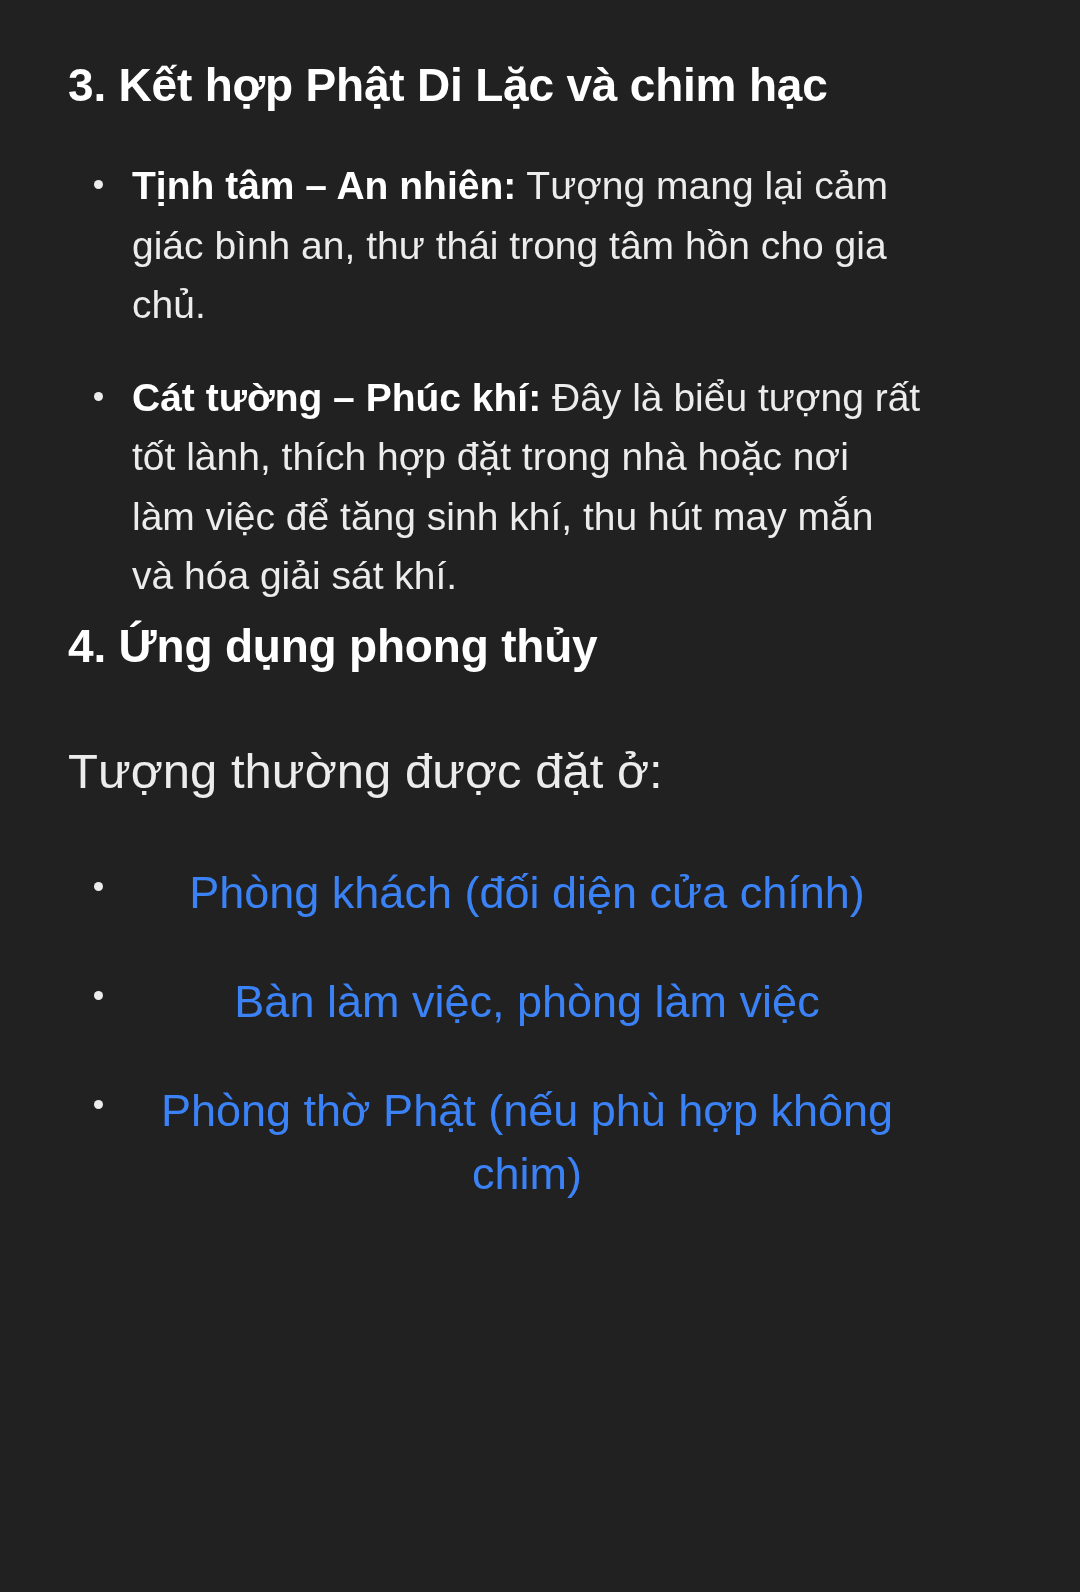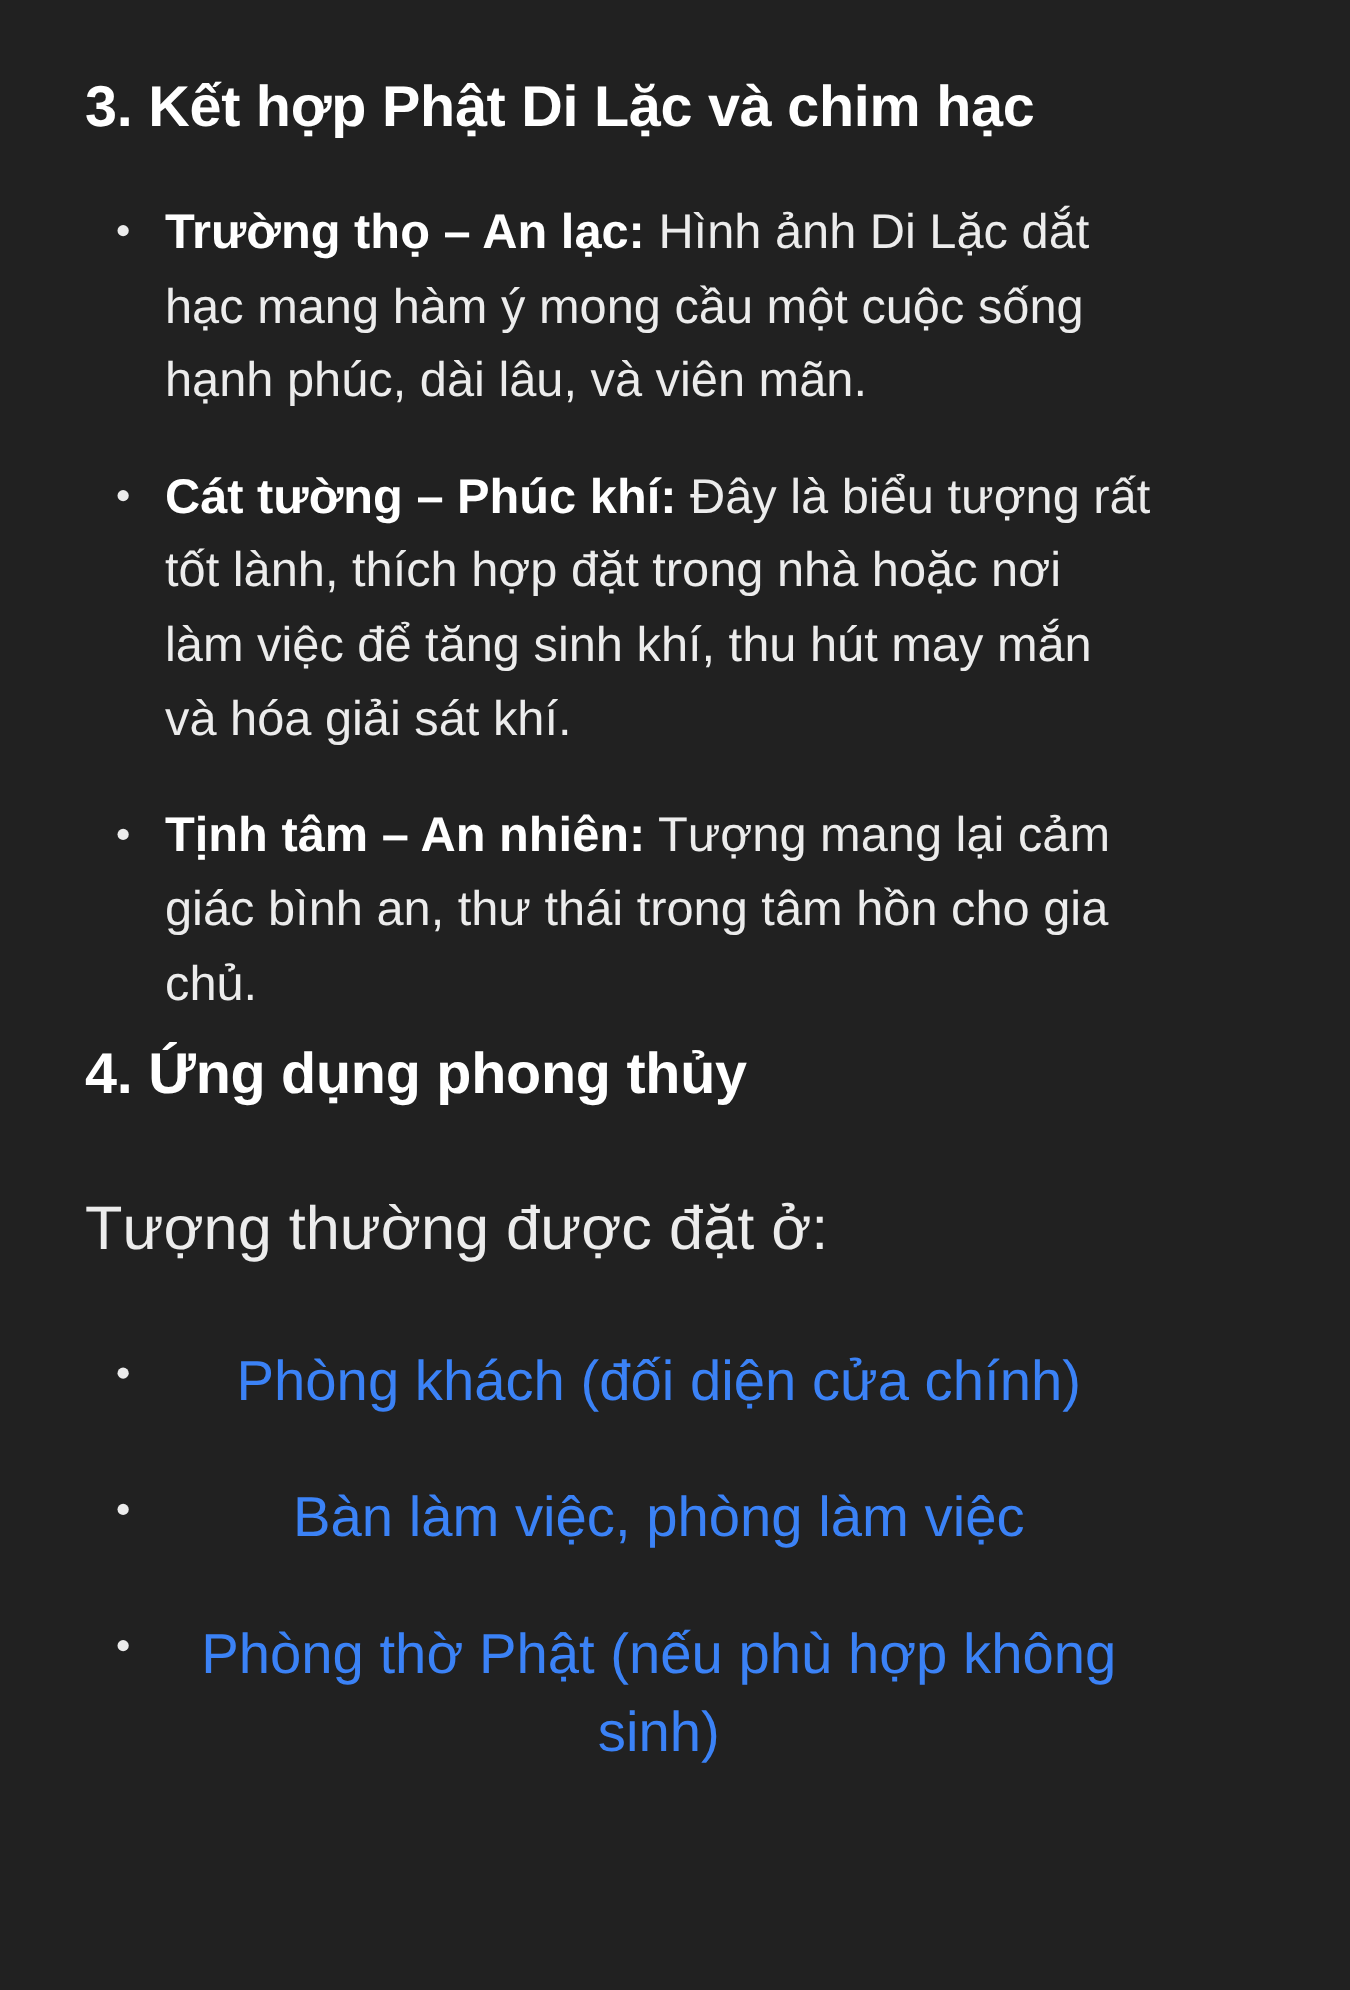--- a/index.html
+++ b/index.html
@@ -94,33 +94,30 @@
 </style>
 </head>
 <body>
 
 <div class="page">
 
   <h2 class="section-heading">3. Kết hợp Phật Di Lặc và chim hạc</h2>
 
   <ul class="bullets">
     <li>
-      <span class="lead">Trường thọ – An lạc:</span><span> Hình ảnh Di Lặc dắt hạc mang hàm ý mong cầu một cuộc sống hạnh phúc, dài lâu, và viên mãn.</span>
+      <span class="lead">Tịnh tâm – An nhiên:</span><span> Tượng mang lại cảm giác bình an, thư thái trong tâm hồn cho gia chủ.</span>
     </li>
     <li>
       <span class="lead">Cát tường – Phúc khí:</span><span> Đây là biểu tượng rất tốt lành, thích hợp đặt trong nhà hoặc nơi làm việc để tăng sinh khí, thu hút may mắn và hóa giải sát khí.</span>
-    </li>
-    <li>
-      <span class="lead">Tịnh tâm – An nhiên:</span><span> Tượng mang lại cảm giác bình an, thư thái trong tâm hồn cho gia chủ.</span>
     </li>
   </ul>
 
   <h2 class="section-heading second">4. Ứng dụng phong thủy</h2>
 
   <p class="intro">Tượng thường được đặt ở:</p>
 
   <ul class="plain">
     <li>Phòng khách (đối diện cửa chính)</li>
     <li>Bàn làm việc, phòng làm việc</li>
-    <li>Phòng thờ Phật (nếu phù hợp không sinh)</li>
+    <li>Phòng thờ Phật (nếu phù hợp không chim)</li>
   </ul>
 
 </div>
 
 </body></html>

